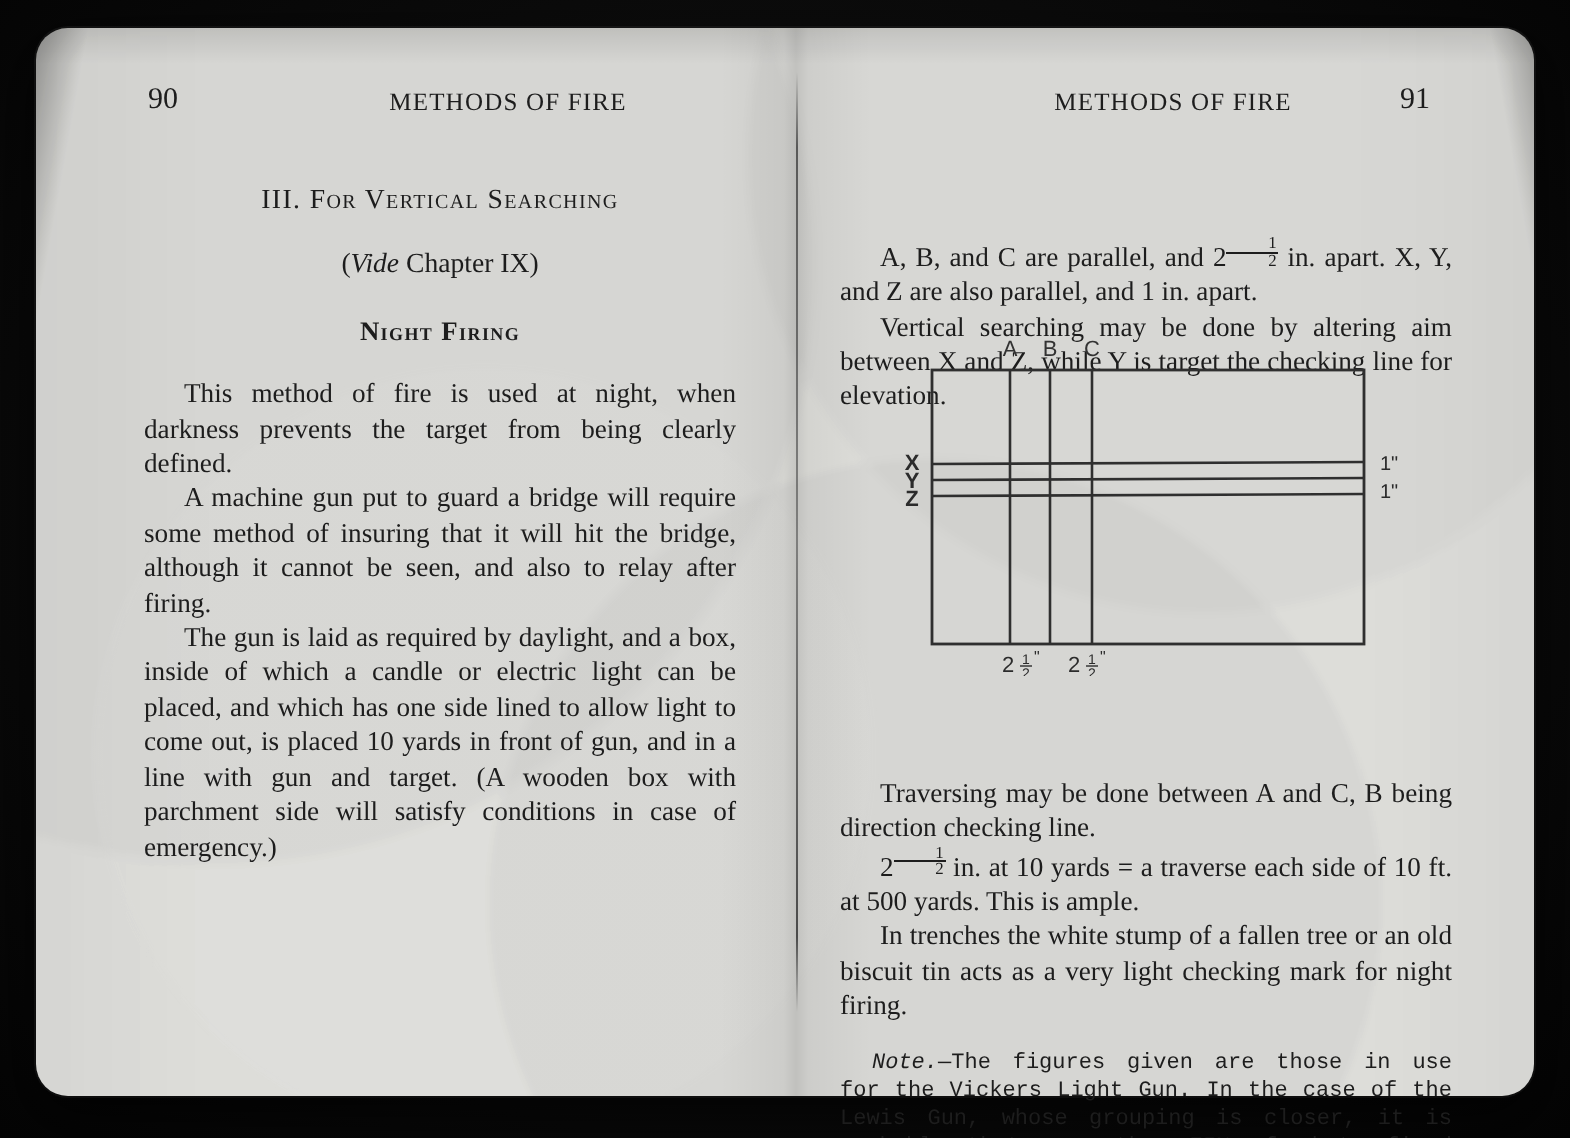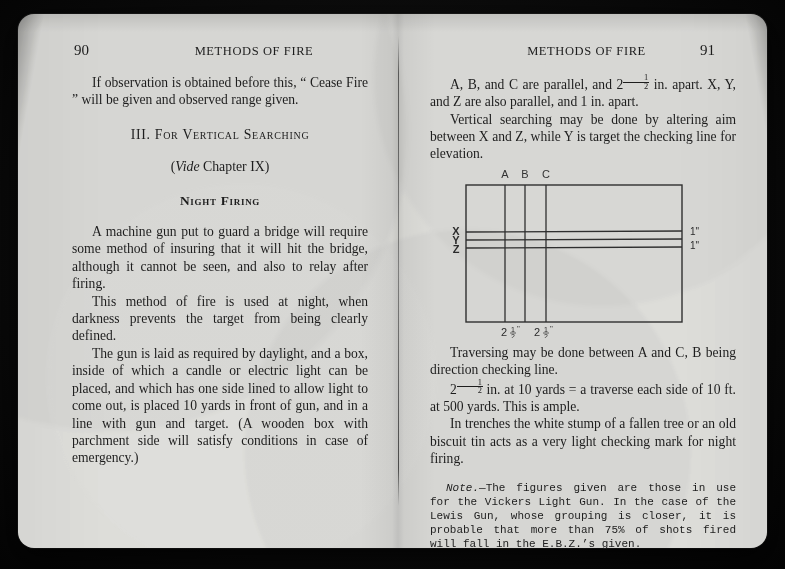--- a/index.html
+++ b/index.html
@@ -135,21 +135,21 @@
   .col {
     position: absolute;
     top: 60px;
     font-size: 13.6px;
     line-height: 17.4px;
     text-align: justify;
     text-justify: inter-word;
     hyphens: manual;
   }
   .page-left .col  { left: 54px;  width: 296px; }
-  .page-right .col { left: 32px;  width: 306px; }
+  .page-right .col { left: 22px;  width: 306px; margin-top: 44px; }
 
   p.para {
     margin: 0;
     text-indent: 20px;
   }
 
   .head-rule {
     text-align: center;
     font-variant: small-caps;
     letter-spacing: .7px;
@@ -224,30 +224,29 @@
 
   <div class="page page-left">
 
     <div class="runhead runhead-left">
       <span class="folio">90</span>
       <span class="title">METHODS OF FIRE</span>
     </div>
 
     <div class="col">
 
-      <p class="para">If observation is obtained before this, “ Cease Fire ” will be given and observed range given.</p>
 
       <p class="head-rule">III. For Vertical Searching</p>
 
       <p class="head-sub"><span>(</span><i class="it">Vide</i><span> Chapter IX)</span></p>
 
       <p class="head-minor">Night Firing</p>
 
+      <p class="para">This method of fire is used at night, when darkness prevents the target from being clearly defined.</p>
       <p class="para">A machine gun put to guard a bridge will require some method of insuring that it will hit the bridge, although it cannot be seen, and also to relay after firing.</p>
-      <p class="para">This method of fire is used at night, when darkness prevents the target from being clearly defined.</p>
       <p class="para">The gun is laid as required by daylight, and a box, inside of which a candle or electric light can be placed, and which has one side lined to allow light to come out, is placed 10 yards in front of gun, and in a line with gun and target. (A wooden box with parchment side will satisfy conditions in case of emergency.)</p>
 
 
     </div>
   </div>
 
   <div class="page page-right">
 
     <div class="runhead runhead-right">
       <span class="title">METHODS OF FIRE</span>

